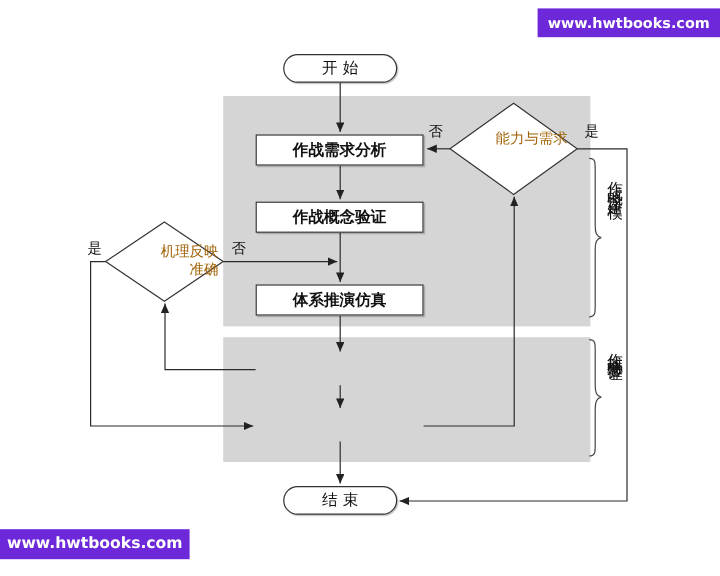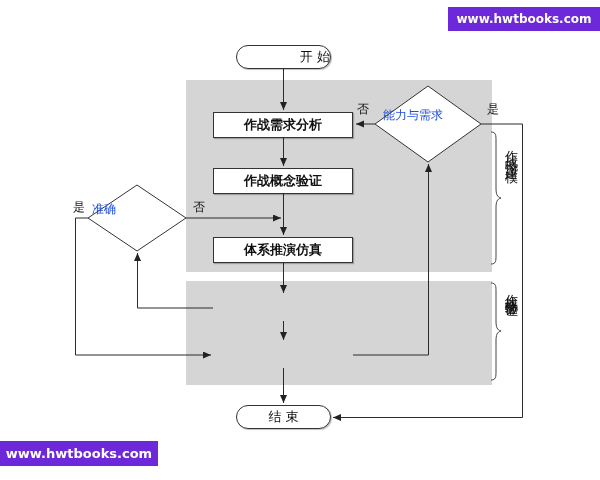--- a/index.html
+++ b/index.html
@@ -8,22 +8,22 @@
   .region { position:absolute; background:#d5d5d5; z-index:0; }
   #region-top { left:186px; top:80px; width:306px; height:192px; }
   #region-bottom { left:186px; top:281px; width:306px; height:104px; }
   .overlay { position:absolute; left:0; top:0; z-index:1; }
   .pbox, .term { position:absolute; background:#ffffff; border:1px solid #333;
     display:flex; align-items:center; justify-content:center;
     font-size:13px; color:#111; z-index:2; box-shadow:1px 1px 1px rgba(0,0,0,0.25); }
   .pbox { left:213px; width:140px; height:26px;font-weight:bold; }
   #p1 { top:112px; } #p2 { top:168px; } #p3 { top:237px; } #p4 { top:295px; } #p5 { top:342px; }
   .term { left:236px; width:95px; height:24px; border-radius:12px; }
-  #node-start { top:45px;justify-content:flex-end; } #node-end { top:405px; }
-  .dtext { position:absolute; z-index:2; text-align:left; font-size:12px; line-height:15px; color:#1d4ed8; }
+  #node-start { top:45px; } #node-end { top:405px; }
+  .dtext { position:absolute; z-index:2; text-align:right; font-size:12px; line-height:15px; color:#a16207; }
   #dtext1 { left:383px; top:108px; width:90px; }
   #dtext2 { left:92px; top:202px; width:90px; }
   .elabel { position:absolute; z-index:2; font-size:12px; color:#111; }
   #lbl-no1 { left:357px; top:101px; }
   #lbl-yes1 { left:487px; top:101px; }
   #lbl-no2 { left:193px; top:199px; }
   #lbl-yes2 { left:73px; top:199px; }
   .vlabel { position:absolute; z-index:2; writing-mode:vertical-rl; font-size:13px; color:#111; }
   #vlabel1 { left:502px; top:140px; letter-spacing:4px; }
   #vlabel2 { left:502px; top:284px; letter-spacing:2px; }
@@ -85,20 +85,21 @@
   </div>
 
   <div class="term" id="node-end">
     <span>结 束</span>
   </div>
 
   <div class="dtext" id="dtext1">
     <div>能力与需求</div>
   </div>
   <div class="dtext" id="dtext2">
+    <div>机理反映</div>
     <div>准确</div>
   </div>
 
   <div class="elabel" id="lbl-no1">否</div>
   <div class="elabel" id="lbl-yes1">是</div>
   <div class="elabel" id="lbl-no2">否</div>
   <div class="elabel" id="lbl-yes2">是</div>
 
   <div class="vlabel" id="vlabel1">作战概念建模</div>
   <div class="vlabel" id="vlabel2">作战概念验证</div>

